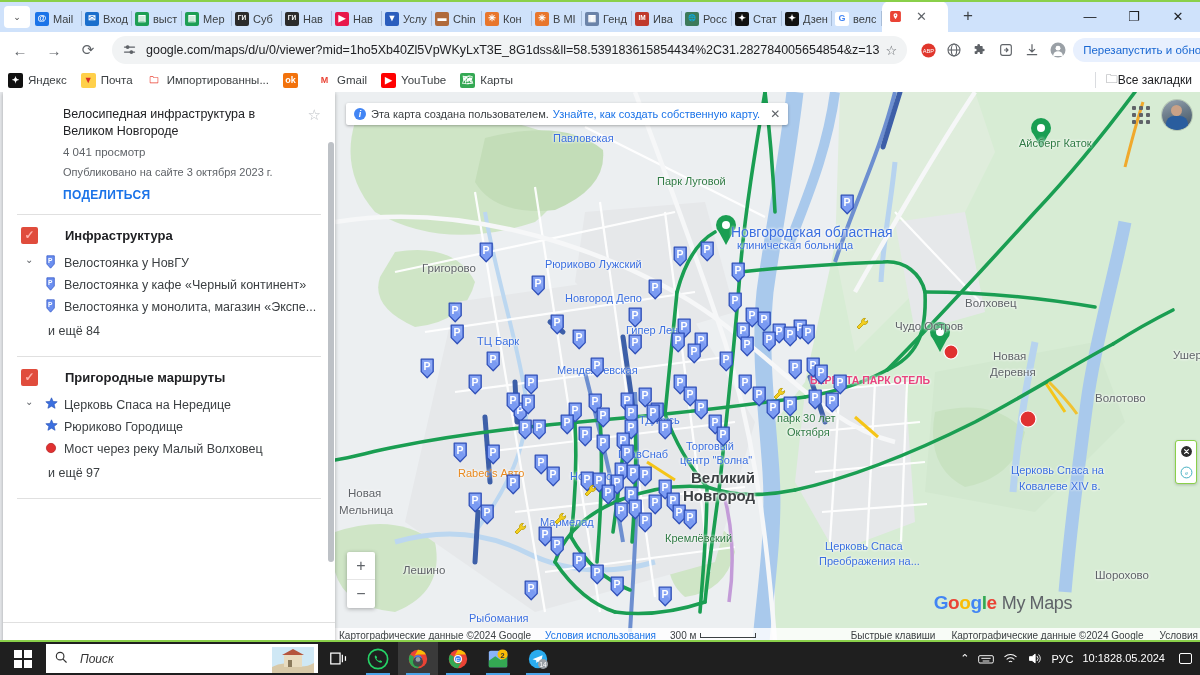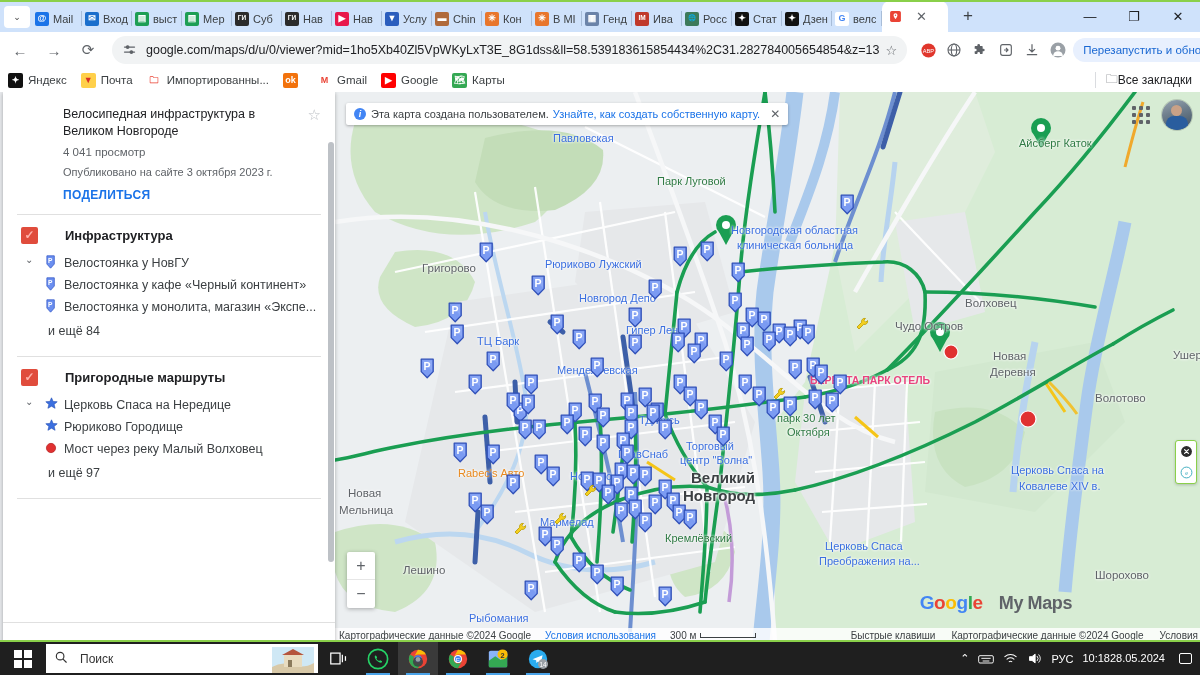--- a/index.html
+++ b/index.html
@@ -228,21 +228,21 @@
   .rightctl div {
     height: 21px; display: flex; align-items: center; justify-content: center;
     font-size: 11px; color: #333;
   }
 
   .gmm-logo {
     position: absolute; right: 128px; bottom: 28px; z-index: 12;
     font-size: 19px; font-weight: bold; letter-spacing: -.4px;
     display: flex; align-items: baseline;
   }
-  .gmm-logo .mm { color: #5f6368; font-weight: bold; margin-left: 16px; font-size: 18px; }
+  .gmm-logo .mm { color: #5f6368; font-weight: normal; margin-left: 5px; font-size: 18px; }
 
   .map-footer {
     position: absolute; left: 0; bottom: 0; width: 100%; height: 14px;
     display: flex; align-items: center; font-size: 10px; color: #3c4043;
     z-index: 12; padding-left: 4px; background: rgba(255,255,255,.82);
   }
   .map-footer a { color: #1a73e8; text-decoration: none; margin-left: 14px; }
   .scalebar { margin-left: 14px; display: flex; align-items: center; }
   .scalebar .bar {
     width: 56px; height: 5px; border: 1px solid #3c4043; border-top: none;
@@ -260,21 +260,21 @@
     background: #1f1f1f; display: flex; align-items: center;
   }
   .startbtn { width: 46px; height: 33px; display: flex; align-items: center; justify-content: center; flex:none;}
   .winlogo { display: grid; grid-template-columns: 8px 8px; grid-template-rows: 8px 8px; gap: 2px; }
   .winlogo i { background: #fff; display: block; }
   .searchbox {
     width: 272px; height: 29px; background: #fff; display: flex; align-items: center;
     padding: 0 8px; flex: none; position: relative; overflow: hidden;
   }
   .searchbox .sico { font-size: 13px; color: #333; flex: none; }
-  .searchbox .stxt { font-size: 12px; color: #333; margin-left: 12px; }
+  .searchbox .stxt { font-size: 12px; color: #333; margin-left: 12px; font-style: italic; }
   .searchbox .thumb {
     position: absolute; right: 6px; bottom: -2px; width: 40px; height: 28px;
   }
   .tb-icon {
     width: 40px; height: 33px; display: flex; align-items: center; justify-content: center;
     flex: none; position: relative;
   }
   .tb-icon.active { background: #3a3a3a; }
   .tb-underline { position: absolute; bottom: 0; left: 8px; right: 8px; height: 2px; background: #4aa3e8; }
   .tray {
@@ -463,21 +463,21 @@
         <div class="bm">
           <span class="bmi" style="background: rgb(242, 114, 12);">ok</span>
           <span class="bmt"></span>
         </div>
         <div class="bm">
           <span class="bmi" style="background: rgb(255, 255, 255); color: rgb(234, 67, 53);">M</span>
           <span class="bmt">Gmail</span>
         </div>
         <div class="bm">
           <span class="bmi" style="background: rgb(255, 0, 0);">▶</span>
-          <span class="bmt">Google</span>
+          <span class="bmt">YouTube</span>
         </div>
         <div class="bm">
           <span class="bmi" style="background: rgb(52, 168, 83);">🗺</span>
           <span class="bmt">Карты</span>
         </div>
       </div>
     <div class="bm-right">
       <span class="bm-sep"></span>
       <span class="bmi" style="background:#fff;color:#5f6368;font-size:12px;">🗀</span>
       <span class="bmt">Все закладки</span>
@@ -619,25 +619,25 @@
           <circle cx="605" cy="240" r="10" fill="#1a9e52"></circle>
             <path d="M598,247 L605,260 L612,247 Z" fill="#1a9e52"></path>
           <circle cx="605" cy="240" r="4" fill="#fff"></circle>
         </g>
       </svg>
 
       <div id="labels-host">
           <div style="position: absolute; white-space: nowrap; left: 218px; top: 40px; font-size: 11px; color: rgb(59, 111, 224); text-shadow: rgb(255, 255, 255) 0px 0px 3px, rgb(255, 255, 255) 0px 0px 3px;">Павловская</div>
           <div style="position: absolute; white-space: nowrap; left: 322px; top: 83px; font-size: 11px; color: rgb(47, 122, 68); text-shadow: rgb(255, 255, 255) 0px 0px 3px, rgb(255, 255, 255) 0px 0px 3px;">Парк Луговой</div>
           <div style="position: absolute; white-space: nowrap; left: 684px; top: 45px; font-size: 11px; color: rgb(47, 122, 68); text-shadow: rgb(255, 255, 255) 0px 0px 3px, rgb(255, 255, 255) 0px 0px 3px;">Айсберг Каток</div>
-          <div style="position: absolute; white-space: nowrap; left: 396px; top: 132px; font-size: 11px; color: rgb(59, 111, 224); text-shadow: rgb(255, 255, 255) 0px 0px 3px, rgb(255, 255, 255) 0px 0px 3px;">Новгородская областная</div>
+          <div style="position: absolute; white-space: nowrap; left: 396px; top: 132px; font-size: 14px; color: rgb(59, 111, 224); text-shadow: rgb(255, 255, 255) 0px 0px 3px, rgb(255, 255, 255) 0px 0px 3px;">Новгородская областная</div>
           <div style="position: absolute; white-space: nowrap; left: 402px; top: 147px; font-size: 11px; color: rgb(59, 111, 224); text-shadow: rgb(255, 255, 255) 0px 0px 3px, rgb(255, 255, 255) 0px 0px 3px;">клиническая больница</div>
           <div style="position: absolute; white-space: nowrap; left: 87px; top: 170px; font-size: 11.5px; color: rgb(95, 99, 104); text-shadow: rgb(255, 255, 255) 0px 0px 3px, rgb(255, 255, 255) 0px 0px 3px;">Григорово</div>
           <div style="position: absolute; white-space: nowrap; left: 210px; top: 166px; font-size: 11px; color: rgb(59, 111, 224); text-shadow: rgb(255, 255, 255) 0px 0px 3px, rgb(255, 255, 255) 0px 0px 3px;">Рюриково Лужский</div>
-          <div style="position: absolute; white-space: nowrap; left: 244px; top: 200px; font-size: 11px; color: rgb(59, 111, 224); text-shadow: rgb(255, 255, 255) 0px 0px 3px, rgb(255, 255, 255) 0px 0px 3px;">Новгород Депо</div>
+          <div style="position: absolute; white-space: nowrap; left: 230px; top: 200px; font-size: 11px; color: rgb(59, 111, 224); text-shadow: rgb(255, 255, 255) 0px 0px 3px, rgb(255, 255, 255) 0px 0px 3px;">Новгород Депо</div>
           <div style="position: absolute; white-space: nowrap; left: 630px; top: 205px; font-size: 11.5px; color: rgb(95, 99, 104); text-shadow: rgb(255, 255, 255) 0px 0px 3px, rgb(255, 255, 255) 0px 0px 3px;">Волховец</div>
           <div style="position: absolute; white-space: nowrap; left: 560px; top: 228px; font-size: 11.5px; color: rgb(95, 99, 104); text-shadow: rgb(255, 255, 255) 0px 0px 3px, rgb(255, 255, 255) 0px 0px 3px;">Чудо Остров</div>
           <div style="position: absolute; white-space: nowrap; left: 658px; top: 258px; font-size: 11.5px; color: rgb(95, 99, 104); text-shadow: rgb(255, 255, 255) 0px 0px 3px, rgb(255, 255, 255) 0px 0px 3px;">Новая</div>
           <div style="position: absolute; white-space: nowrap; left: 655px; top: 274px; font-size: 11.5px; color: rgb(95, 99, 104); text-shadow: rgb(255, 255, 255) 0px 0px 3px, rgb(255, 255, 255) 0px 0px 3px;">Деревня</div>
           <div style="position: absolute; white-space: nowrap; left: 838px; top: 257px; font-size: 11.5px; color: rgb(95, 99, 104); text-shadow: rgb(255, 255, 255) 0px 0px 3px, rgb(255, 255, 255) 0px 0px 3px;">Ушер</div>
           <div style="position: absolute; white-space: nowrap; left: 142px; top: 243px; font-size: 11px; color: rgb(59, 111, 224); text-shadow: rgb(255, 255, 255) 0px 0px 3px, rgb(255, 255, 255) 0px 0px 3px;">ТЦ Барк</div>
           <div style="position: absolute; white-space: nowrap; left: 291px; top: 232px; font-size: 11px; color: rgb(59, 111, 224); text-shadow: rgb(255, 255, 255) 0px 0px 3px, rgb(255, 255, 255) 0px 0px 3px;">Гипер Лента</div>
           <div style="position: absolute; white-space: nowrap; left: 351px; top: 348px; font-size: 11px; color: rgb(59, 111, 224); text-shadow: rgb(255, 255, 255) 0px 0px 3px, rgb(255, 255, 255) 0px 0px 3px;">Торговый</div>
           <div style="position: absolute; white-space: nowrap; left: 345px; top: 362px; font-size: 11px; color: rgb(59, 111, 224); text-shadow: rgb(255, 255, 255) 0px 0px 3px, rgb(255, 255, 255) 0px 0px 3px;">центр "Волна"</div>
           <div style="position: absolute; white-space: nowrap; left: 222px; top: 272px; font-size: 11px; color: rgb(59, 111, 224); text-shadow: rgb(255, 255, 255) 0px 0px 3px, rgb(255, 255, 255) 0px 0px 3px;">Менделеевская</div>

